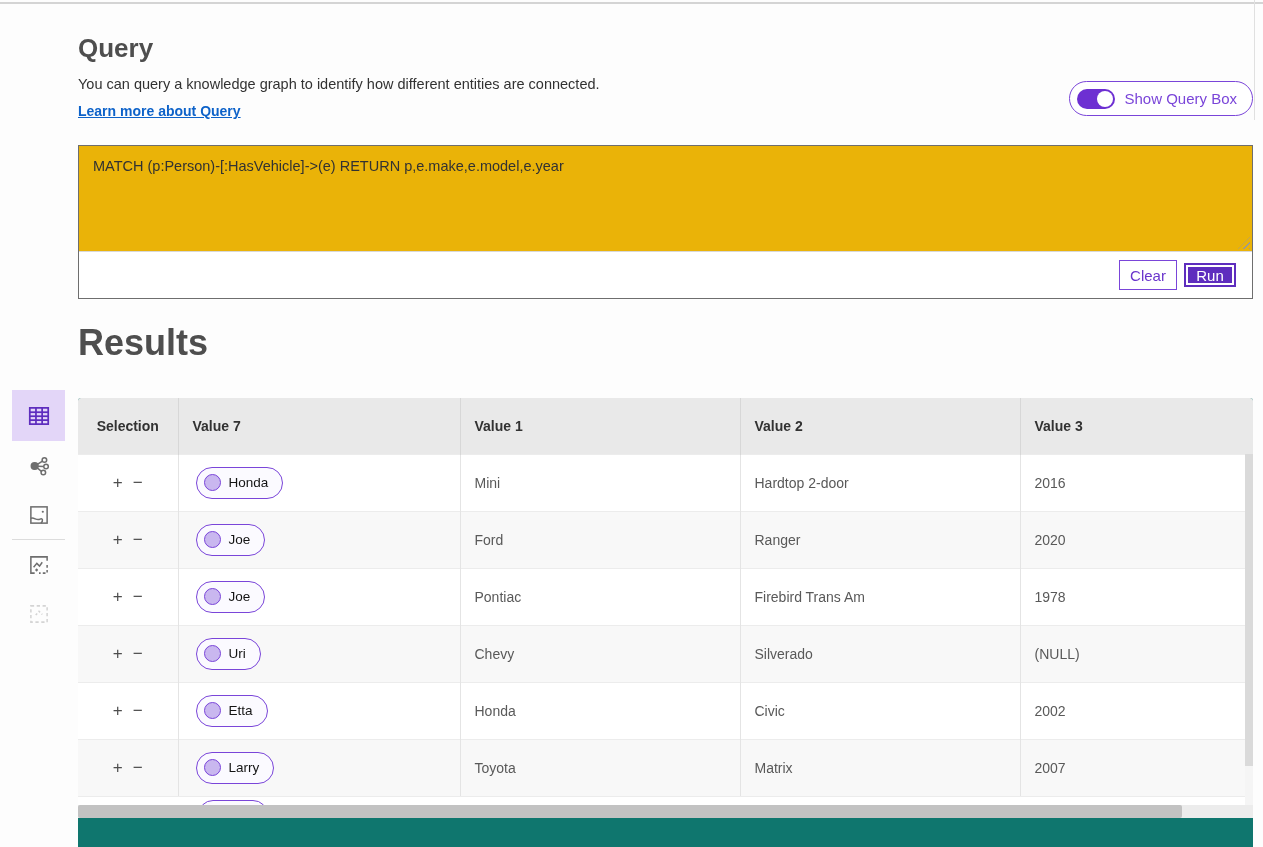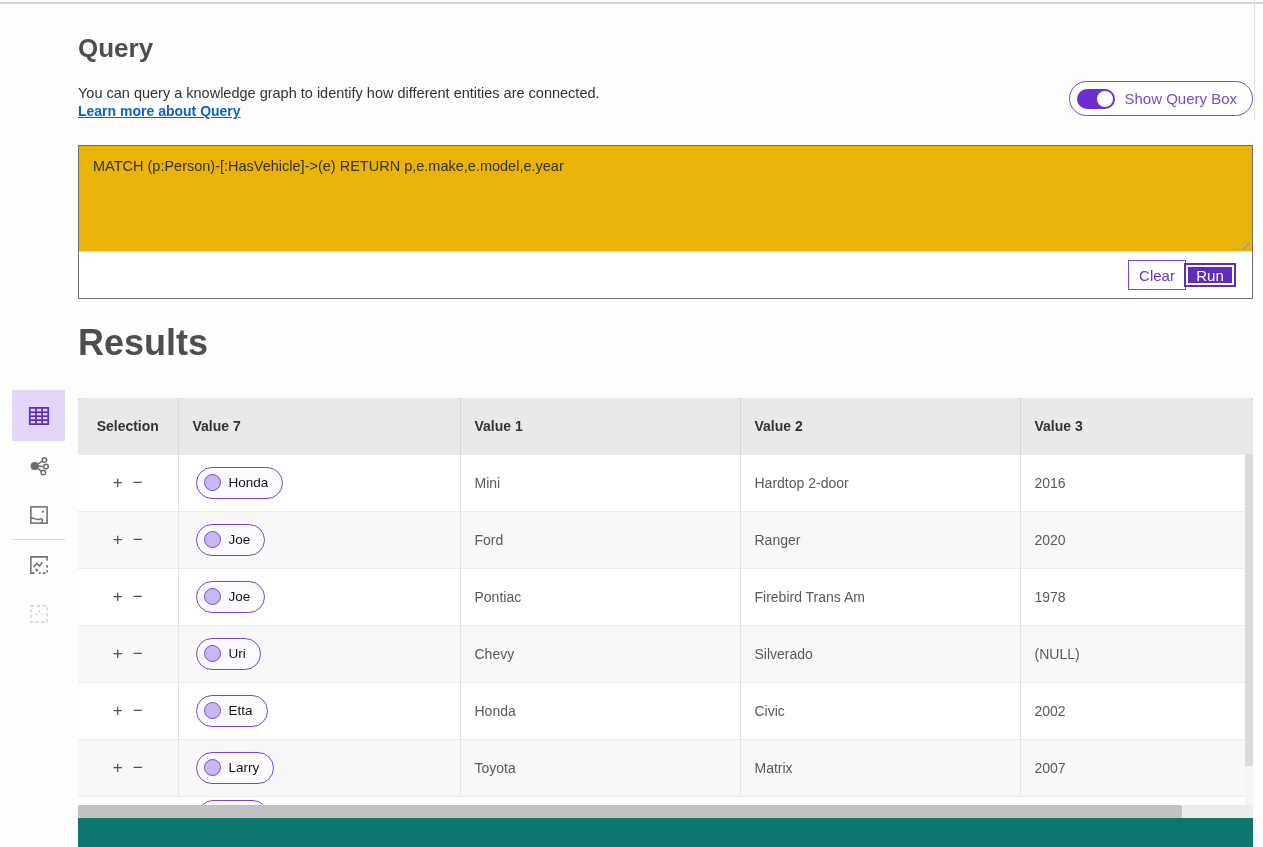--- a/index.html
+++ b/index.html
@@ -9,21 +9,21 @@
     background: #fdfdfd;
     font-family: "Liberation Sans", sans-serif;
     color: #323232;
     overflow: hidden;
   }
   .top-rule { position:absolute; left:0; top:2px; width:100%; height:2px; background:#d4d4d4; }
   .right-rule { position:absolute; right:8px; top:0; width:1px; height:120px; background:#e0e0e0; }
 
   
   .page-title { position:absolute; left:78px; top:33px; font-size:26px; font-weight:bold; color:#4e4e4e; }
-  .query-desc { position:absolute; left:78px; top:85px; font-size:14.5px; color:#323232; white-space:nowrap; }
+  .query-desc { position:absolute; left:78px; top:76px; font-size:14.5px; color:#323232; white-space:nowrap; }
   .learn-link { position:absolute; left:78px; top:103px; font-size:14px; font-weight:bold; color:#0d62c9; text-decoration:underline; cursor:pointer; }
 
   .toggle-pill {
     position:absolute; right:10px; top:81px; height:35px;
     display:flex; align-items:center; gap:9px;
     padding:0 15px 0 7px;
     border:1px solid #7a45d9; border-radius:18px; background:#fff;
     color:#7a45d9; font-size:15px; cursor:pointer;
     font-family:"Liberation Sans", sans-serif;
   }
@@ -40,21 +40,21 @@
     padding:12px 14px; font-size:14.5px; color:#323232; cursor:text;
   }
   .resize-handle {
     position:absolute; right:2px; bottom:2px; width:12px; height:12px;
     background: repeating-linear-gradient(135deg, #9a9a9a 0 1px, transparent 1px 4px);
     clip-path: polygon(100% 0, 100% 100%, 0 100%);
     cursor: nwse-resize;
   }
   .query-footer {
     height:46px; display:flex; justify-content:flex-end; align-items:center;
-    padding-right:18px; background:#fff;
+    gap:9px; padding-right:18px; background:#fff;
   }
   .btn-clear {
     min-width:58px; height:30px; background:#fff; border:1px solid #7a45d9;
     color:#6a35cc; font-size:15px; cursor:pointer; font-family:"Liberation Sans", sans-serif;
   }
   .btn-run {
     min-width:48px; height:20px; background:#5e2dbe; color:#fff;
     border:2px solid #fff; outline:2px solid #5e2dbe;
     font-size:15px; cursor:pointer; font-family:"Liberation Sans", sans-serif;
   }

